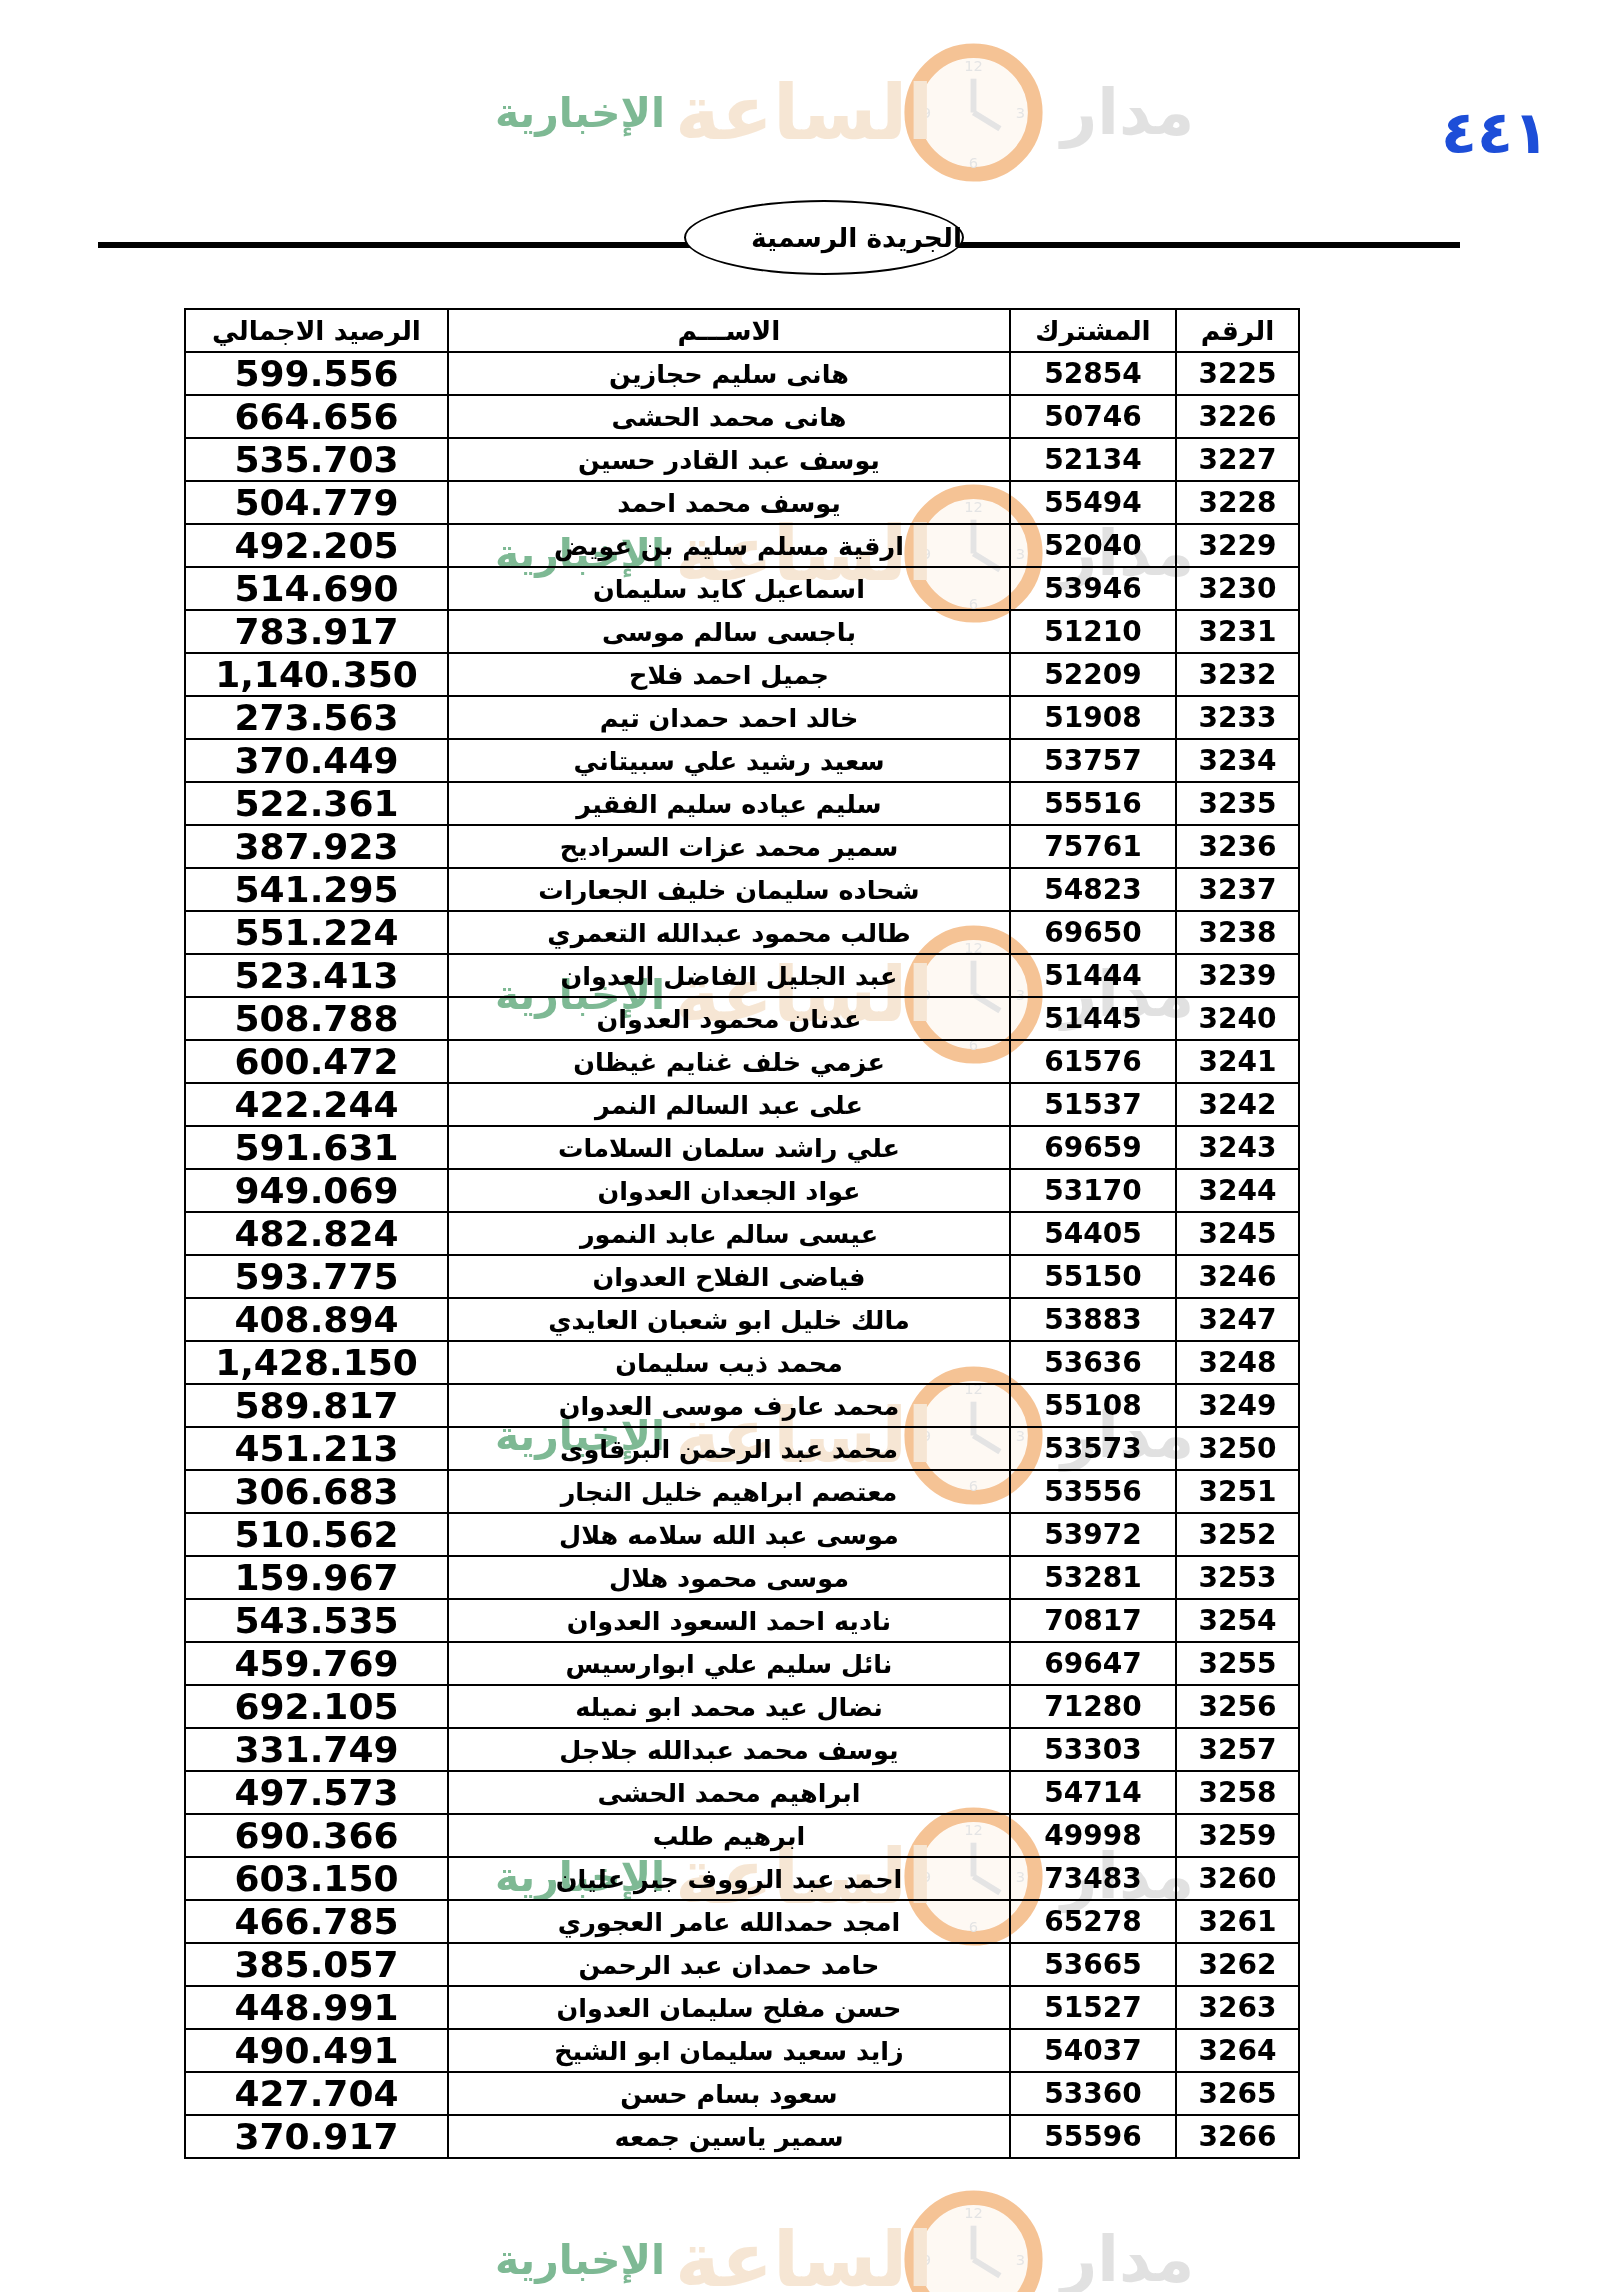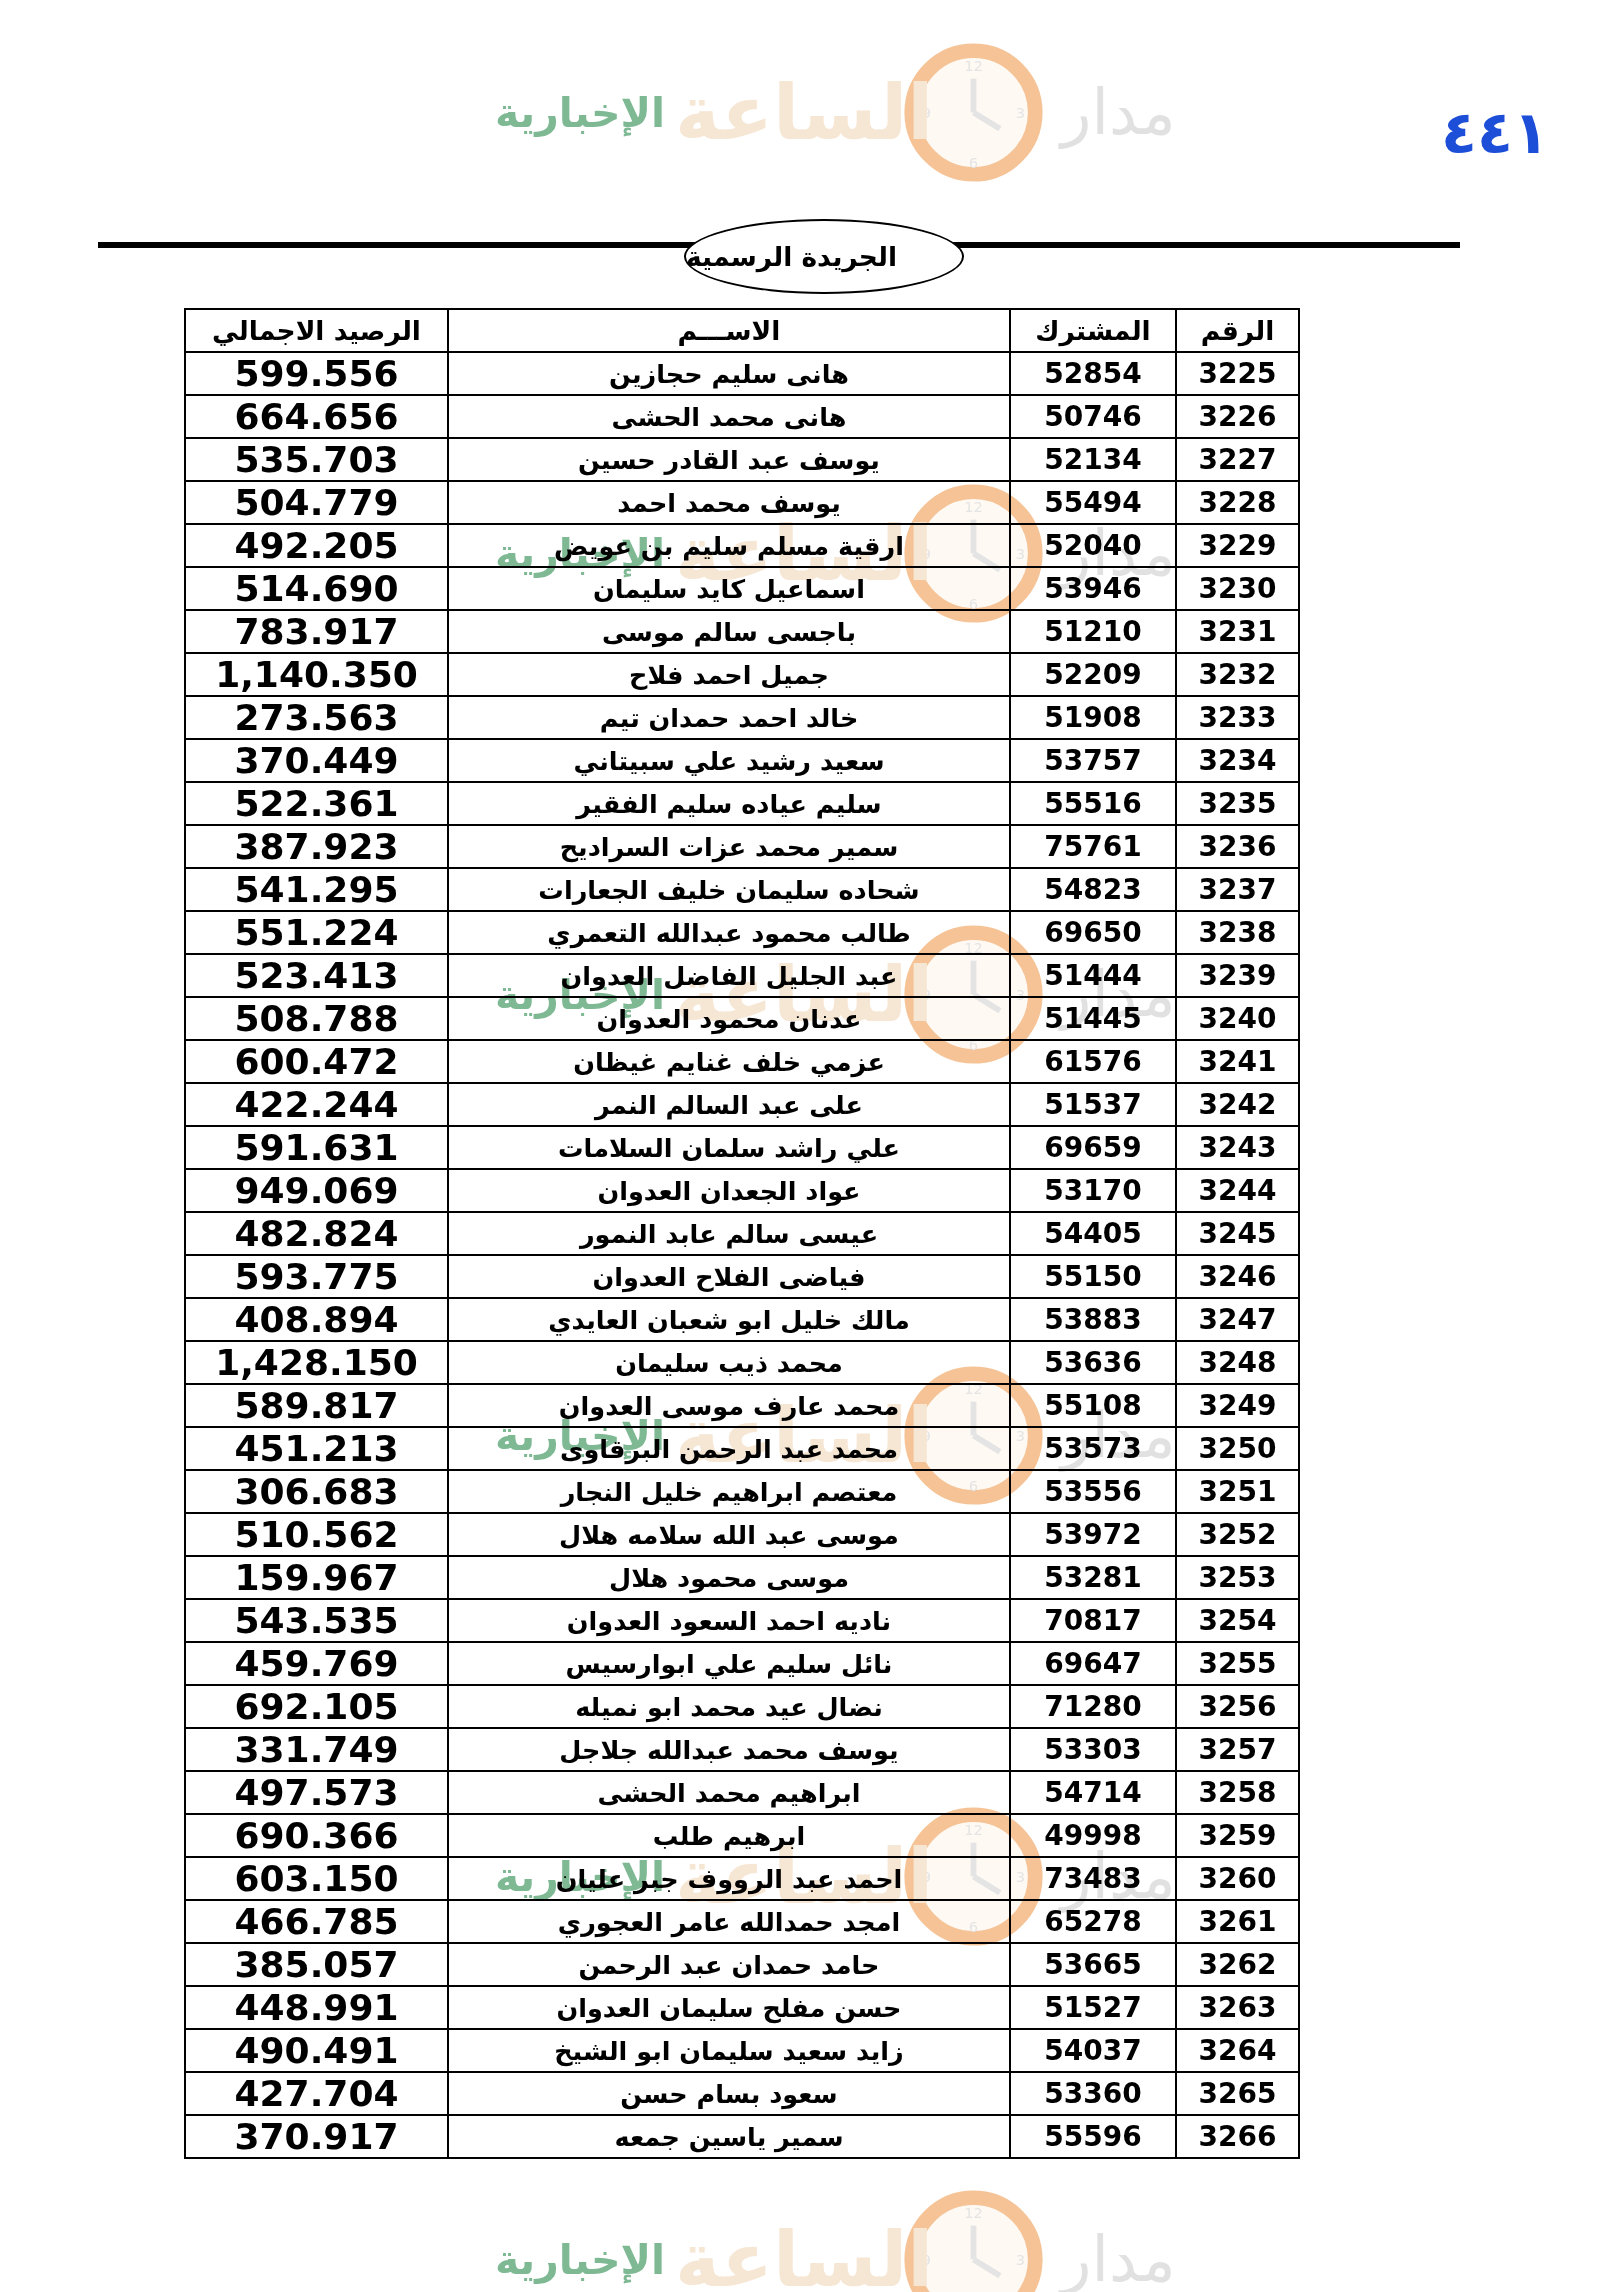--- a/index.html
+++ b/index.html
@@ -6,36 +6,36 @@
   .page{
     position:relative;width:1621px;height:2293px;background:#ffffff;overflow:hidden;
     font-family:"DejaVu Sans",sans-serif;
   }
   
   .watermark-layer{position:absolute;inset:0;z-index:0;}
   .watermark{
     position:absolute;display:flex;align-items:center;direction:rtl;
     opacity:.55;white-space:nowrap;pointer-events:none;
   }
-  .wm-word1{font-size:63px;font-weight:normal;color:#c9c9c9;margin-left:13.7px;}
+  .wm-word1{font-size:63px;font-weight:bold;color:#c9c9c9;margin-left:13.7px;}
   .wm-clock{width:147px;height:147px;flex:0 0 auto;}
   .wm-word2{font-size:76px;font-weight:bold;color:#f0d3b2;margin-right:-33px;margin-left:9.8px;letter-spacing:2px;}
   .wm-word3{font-size:41px;font-weight:bold;color:#15803d;}
   
   .page-number{
     position:absolute;top:98px;left:0;width:1549px;text-align:right;
     font-size:59px;font-weight:bold;color:#1d4ed8;z-index:2;
   }
   .rule{
     position:absolute;top:242px;left:98px;width:1362px;height:5.9px;background:#000;z-index:1;
   }
   .banner-ellipse{
-    position:absolute;top:219px;left:684px;width:276px;height:71px;z-index:2;
+    position:absolute;top:200px;left:684px;width:276px;height:71px;z-index:2;
     background:#fff;border:2.9px solid #000;border-radius:50%;
-    display:flex;align-items:center;justify-content:flex-start;
+    display:flex;align-items:center;justify-content:flex-end;
   }
   .banner-ellipse span{font-size:26.5px;font-weight:bold;color:#000;}
   
   table.gazette-table{
     position:absolute;left:184px;top:308px;width:1112px;z-index:1;
     border-collapse:collapse;direction:rtl;table-layout:fixed;background:transparent;
   }
   .gazette-table th,.gazette-table td{
     border:2px solid #000;padding:0 5.9px;height:41px;text-align:center;
     font-weight:bold;color:#000;overflow:hidden;white-space:nowrap;

